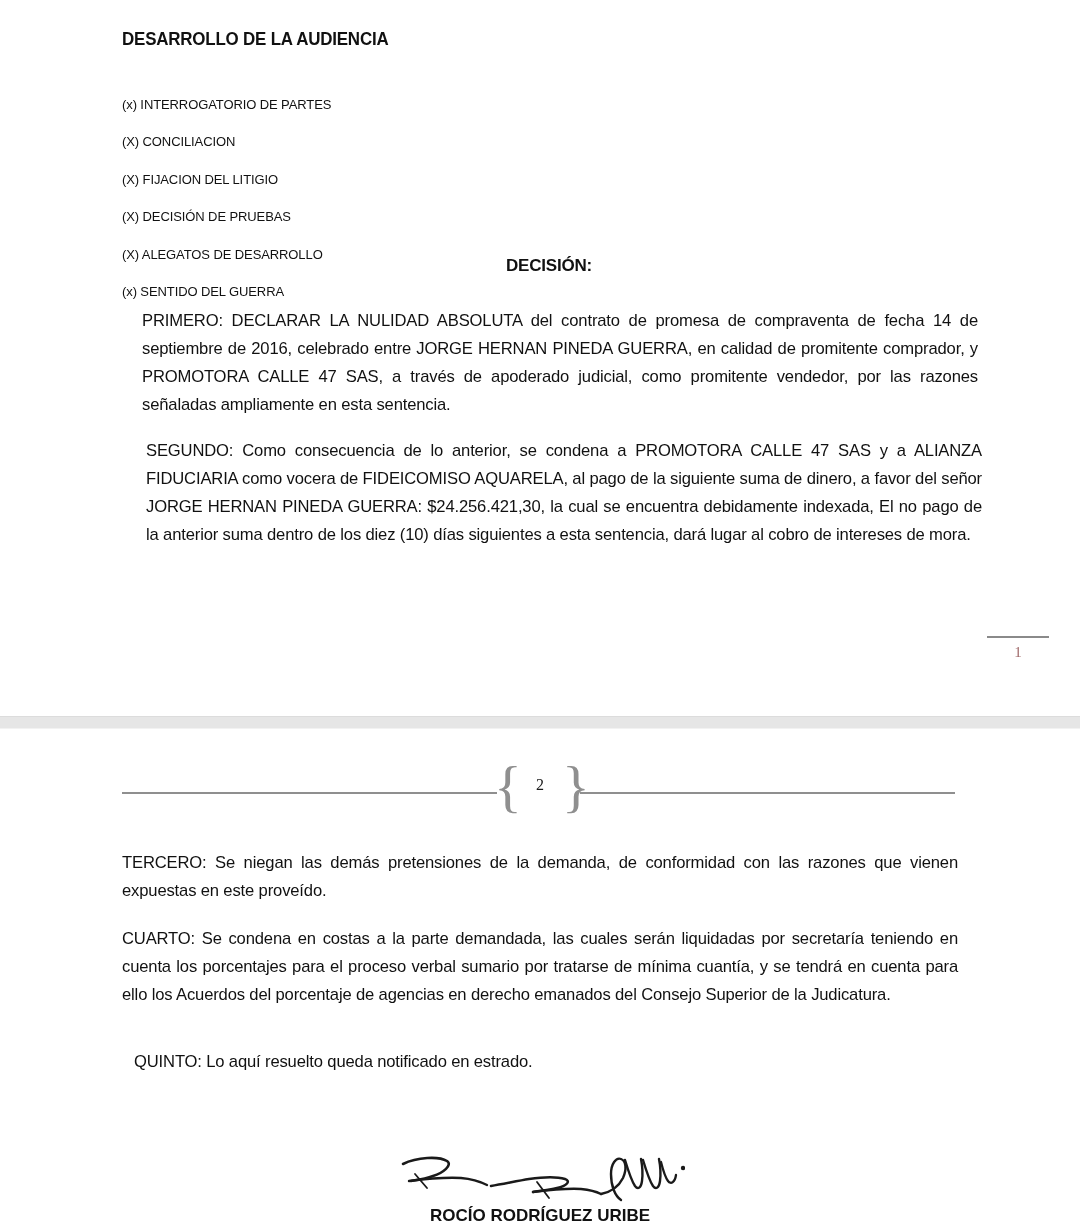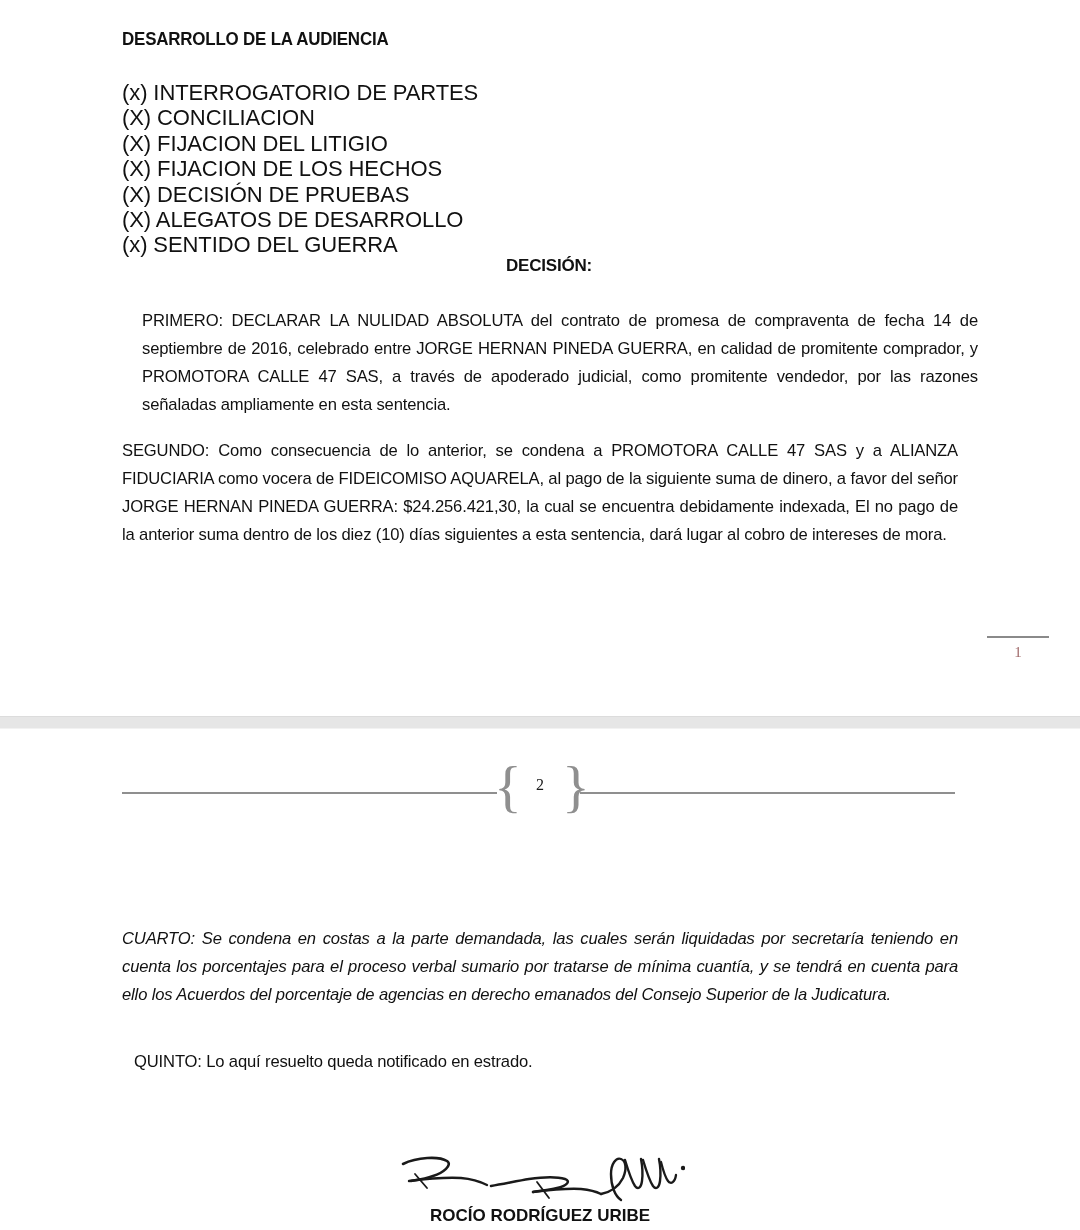--- a/index.html
+++ b/index.html
@@ -30,24 +30,25 @@
     transform-origin: left center;
     white-space: nowrap;
   }
 
   .checklist {
     left: 122px;
     top: 80px;
     width: 500px;
   }
   .checklist-item {
-    font-size: 22px;
+    font-size: 13px;
     line-height: 25.4px;
     white-space: nowrap;
     letter-spacing: -0.1px;
+    margin-top: 12px;
   }
 
   .decision-heading {
     left: 9px;
     top: 256px;
     width: 1080px;
     text-align: center;
     font-size: 17px;
     font-weight: bold;
     letter-spacing: -0.2px;
@@ -56,23 +57,23 @@
   .body-par {
     left: 122px;
     width: 836px;
     font-size: 16.6px;
     line-height: 28px;
     text-align: justify;
     letter-spacing: -0.15px;
     word-spacing: 0px;
   }
   .p-primero { top: 307px; margin-left: 20px; }
-  .p-segundo { top: 437px; }
+  .p-segundo { top: 437px; margin-left: 24px; }
   .p-tercero { top: 849px; }
-  .p-cuarto  { top: 925px; font-style: italic; }
+  .p-cuarto  { top: 925px; }
   .p-quinto  { top: 1048px; margin-left: 12px; }
 
   
   .pg1-footer {
     left: 987px;
     top: 636px;
     width: 62px;
     text-align: center;
   }
   .pg1-rule {
@@ -162,21 +163,20 @@
 <body>
 
 <div id="page">
 
   <div class="abs doc-heading">DESARROLLO DE LA AUDIENCIA</div>
 
   <div class="abs checklist">
     <div class="checklist-item">(x) INTERROGATORIO DE PARTES</div>
     <div class="checklist-item">(X) CONCILIACION</div>
     <div class="checklist-item">(X) FIJACION DEL LITIGIO</div>
-    <div class="checklist-item">(X) FIJACION DE LOS HECHOS</div>
     <div class="checklist-item">(X) DECISIÓN DE PRUEBAS</div>
     <div class="checklist-item">(X) ALEGATOS DE DESARROLLO</div>
     <div class="checklist-item">(x) SENTIDO DEL GUERRA</div>
   </div>
 
   <div class="abs decision-heading">DECISIÓN:</div>
 
   <div class="abs body-par p-primero">PRIMERO: DECLARAR LA NULIDAD ABSOLUTA del contrato de promesa de compraventa de fecha 14 de septiembre de 2016, celebrado entre JORGE HERNAN PINEDA GUERRA, en calidad de promitente comprador, y PROMOTORA CALLE 47 SAS, a través de apoderado judicial, como promitente vendedor, por las razones señaladas ampliamente en esta sentencia.</div>
 
   <div class="abs body-par p-segundo">SEGUNDO: Como consecuencia de lo anterior, se condena a PROMOTORA CALLE 47 SAS y a ALIANZA FIDUCIARIA como vocera de FIDEICOMISO AQUARELA, al pago de la siguiente suma de dinero, a favor del señor JORGE HERNAN PINEDA GUERRA: $24.256.421,30, la cual se encuentra debidamente indexada, El no pago de la anterior suma dentro de los diez (10) días siguientes a esta sentencia, dará lugar al cobro de intereses de mora.</div>
@@ -189,20 +189,21 @@
   <div class="abs page-gap"></div>
 
   <div class="abs pg2-header">
     <div class="abs pg2-line-left"></div>
     <div class="abs pg2-line-right"></div>
     <div class="abs pg2-brace pg2-brace-left">{</div>
     <div class="abs pg2-brace pg2-brace-right">}</div>
     <div class="abs pg2-num">2</div>
   </div>
 
+  <div class="abs body-par p-tercero">TERCERO: Se niegan las demás pretensiones de la demanda, de conformidad con las razones que vienen expuestas en este proveído.</div>
 
   <div class="abs body-par p-cuarto">CUARTO: Se condena en costas a la parte demandada, las cuales serán liquidadas por secretaría teniendo en cuenta los porcentajes para el proceso verbal sumario por tratarse de mínima cuantía, y se tendrá en cuenta para ello los Acuerdos del porcentaje de agencias en derecho emanados del Consejo Superior de la Judicatura.</div>
 
   <div class="abs body-par p-quinto">QUINTO: Lo aquí resuelto queda notificado en estrado.</div>
 
   <div class="abs signature-wrap">
     <svg class="signature-svg" width="290" height="58" viewBox="0 0 290 58">
       <g fill="none" stroke="#1a1a1a" stroke-linecap="round" stroke-linejoin="round">
         <path d="M8 16 C22 9, 44 8, 52 13 C58 17, 48 25, 38 28 C30 31, 22 32, 16 33" stroke-width="2.6"></path>
         <path d="M14 33 C30 31, 48 29, 66 30 C78 31, 86 34, 92 37" stroke-width="2.4"></path>

